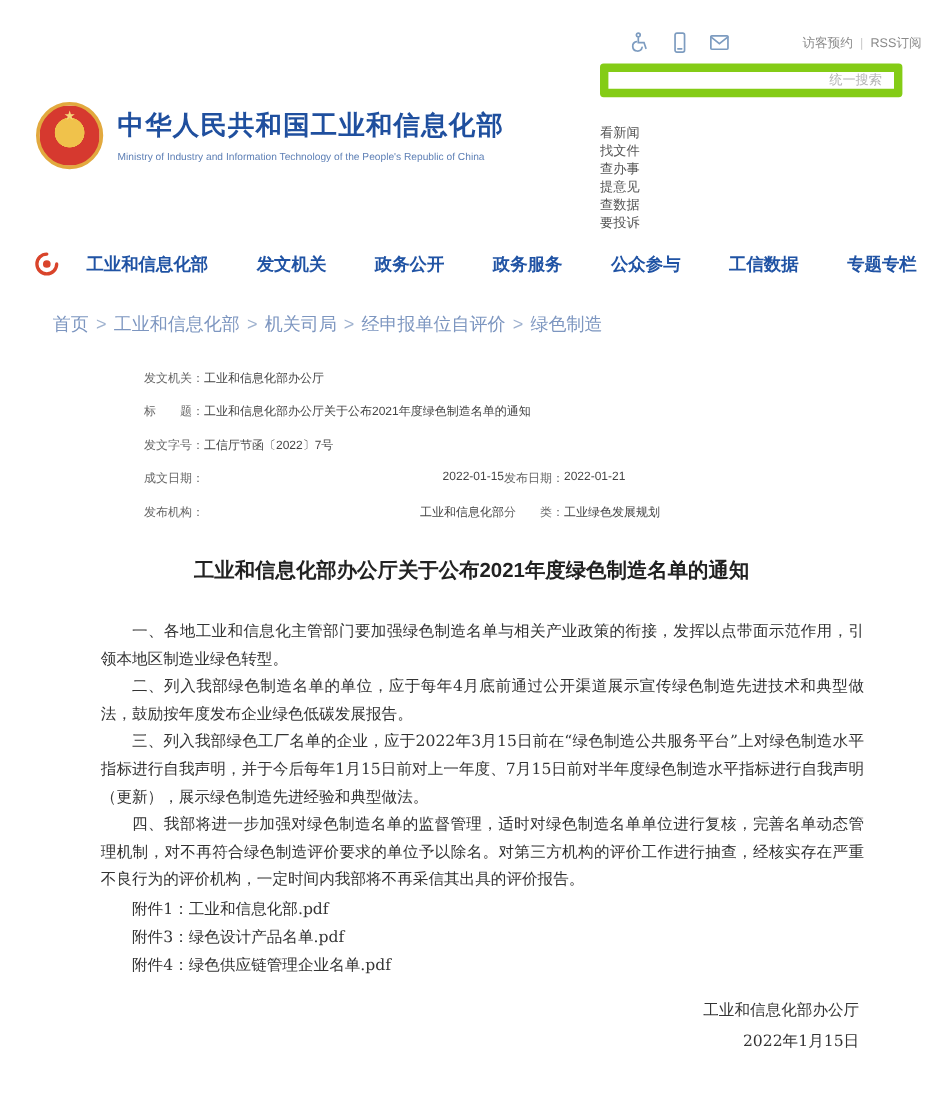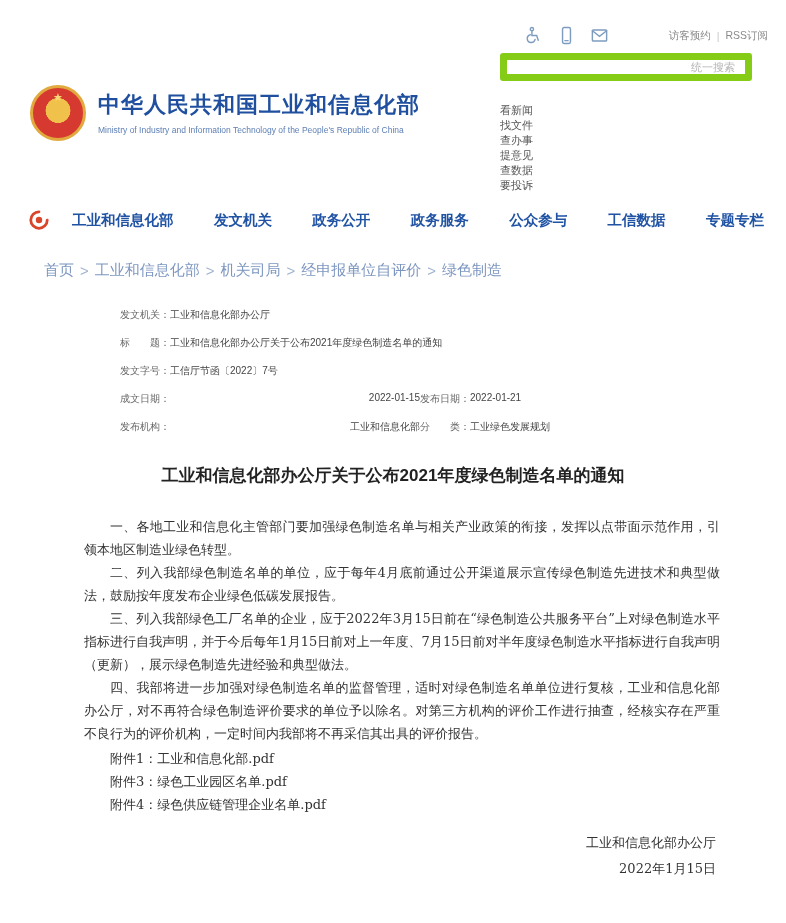--- a/index.html
+++ b/index.html
@@ -195,25 +195,25 @@
     </div>
   </div>
 </div>
 
 <h1 class="doc-title">工业和信息化部办公厅关于公布2021年度绿色制造名单的通知</h1>
 
 <div class="doc-body">
   <p>一、各地工业和信息化主管部门要加强绿色制造名单与相关产业政策的衔接，发挥以点带面示范作用，引领本地区制造业绿色转型。</p>
   <p>二、列入我部绿色制造名单的单位，应于每年4月底前通过公开渠道展示宣传绿色制造先进技术和典型做法，鼓励按年度发布企业绿色低碳发展报告。</p>
   <p>三、列入我部绿色工厂名单的企业，应于2022年3月15日前在“绿色制造公共服务平台”上对绿色制造水平指标进行自我声明，并于今后每年1月15日前对上一年度、7月15日前对半年度绿色制造水平指标进行自我声明（更新），展示绿色制造先进经验和典型做法。</p>
-  <p>四、我部将进一步加强对绿色制造名单的监督管理，适时对绿色制造名单单位进行复核，工业和信息化部办公厅，对不再符合绿色制造评价要求的单位予以除名。对第三方机构的评价工作进行抽查，经核实存在严重不良行为的评价机构，一定时间内我部将不再采信其出具的评价报告。</p>
+  <p>四、我部将进一步加强对绿色制造名单的监督管理，适时对绿色制造名单单位进行复核，完善名单动态管理机制，对不再符合绿色制造评价要求的单位予以除名。对第三方机构的评价工作进行抽查，经核实存在严重不良行为的评价机构，一定时间内我部将不再采信其出具的评价报告。</p>
 </div>
 
 <div class="attachments">
   <div>附件1：工业和信息化部.pdf</div>
-  <div>附件3：绿色工业园区名单.pdf</div>
+  <div>附件3：绿色设计产品名单.pdf</div>
   <div>附件4：绿色供应链管理企业名单.pdf</div>
 </div>
 
 <div class="signature">
   <div>工业和信息化部办公厅</div>
   <div>2022年1月15日</div>
 </div>
 
 </body></html>

